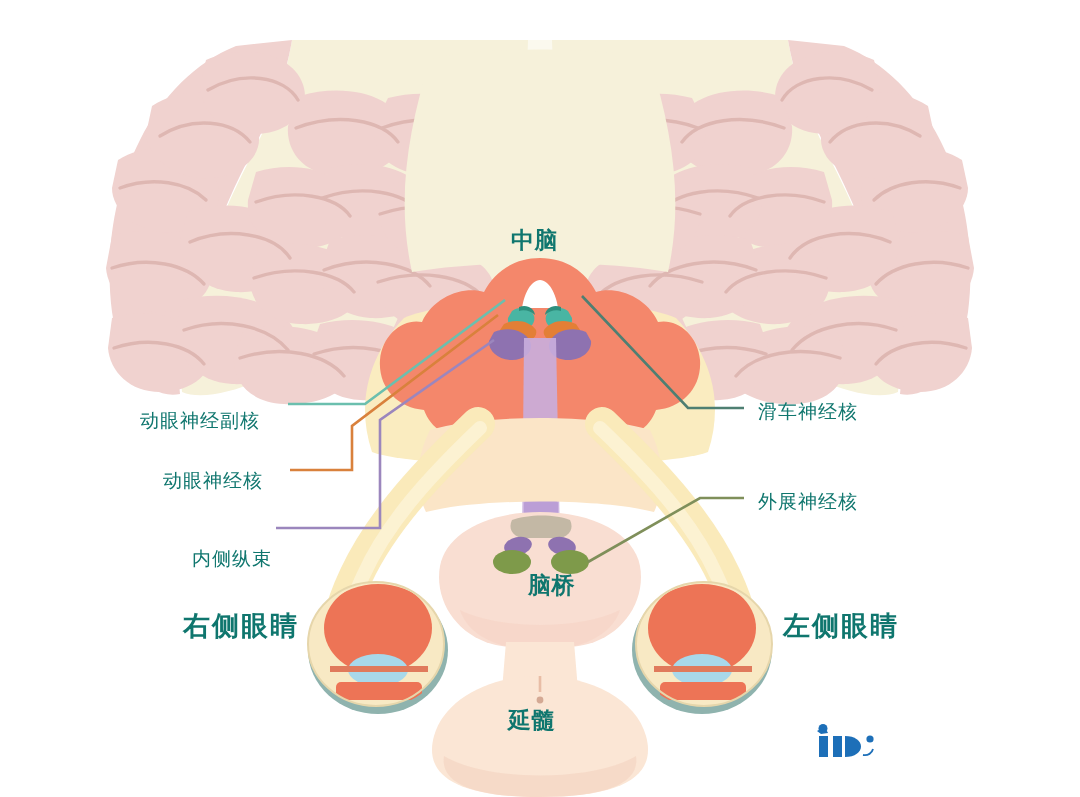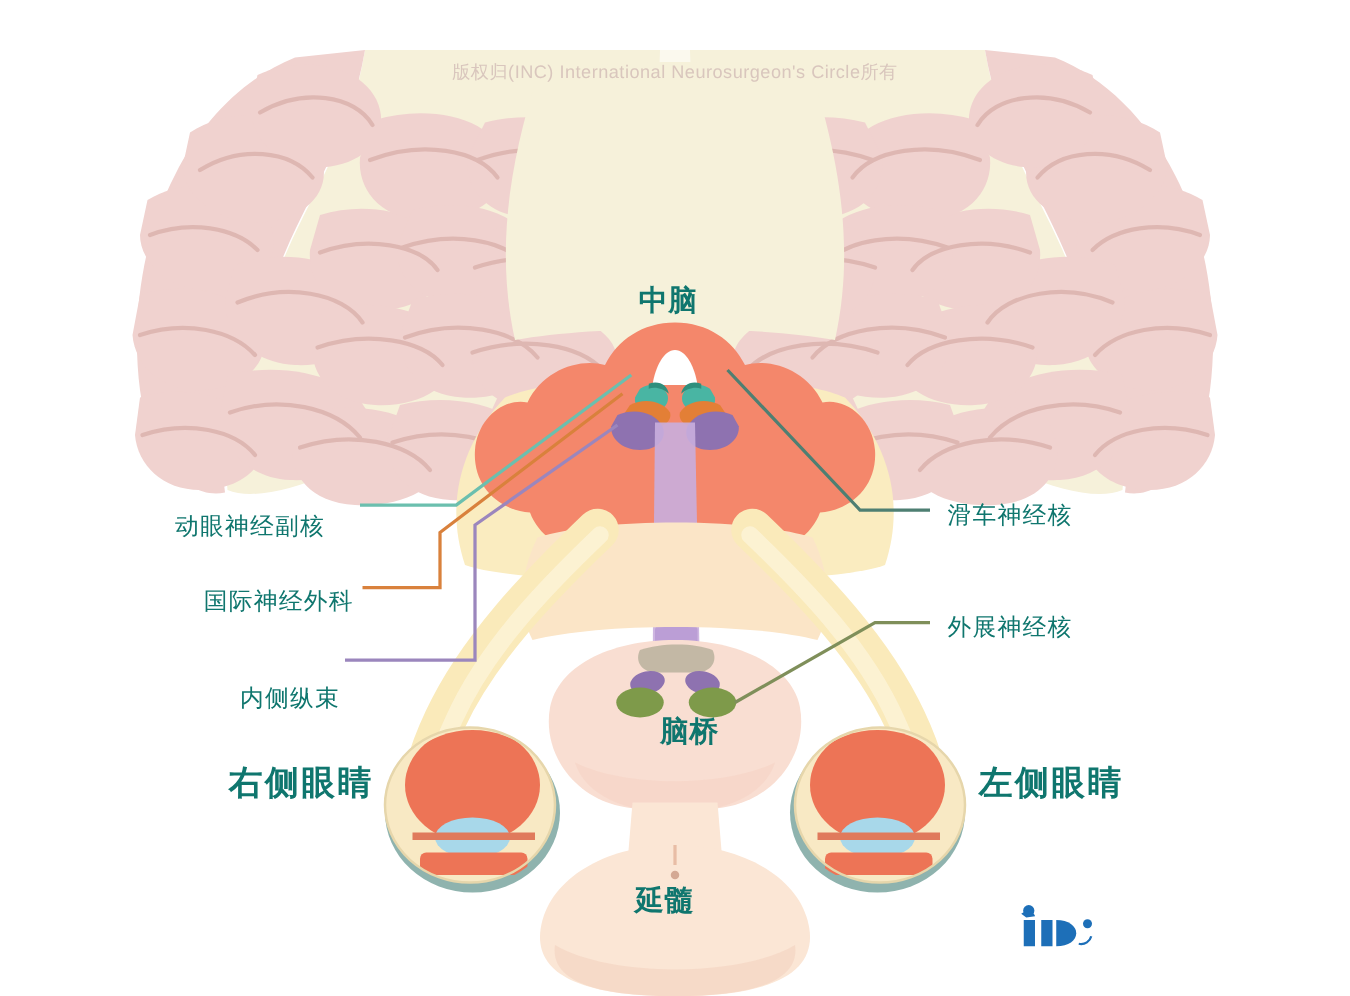--- a/index.html
+++ b/index.html
@@ -258,30 +258,29 @@
 
     <g fill="none" stroke-width="2.6">
       <path stroke="#6bbfae" d="M288 404 H365 L505 300"></path>
       <path stroke="#d9813c" d="M290 470 H352 L352 426 L498 315"></path>
       <path stroke="#9b86bd" d="M276 528 H380 L380 420 L494 340"></path>
       <path stroke="#4e7f72" d="M744 408 H688 L582 296"></path>
       <path stroke="#7f8f5a" d="M744 498 H700 L588 562"></path>
     </g>
   </svg>
 
-  <div id="watermark">版权归(INC) International Neurosurgeon's Circle所有</div>
 
   <div class="lbl mid" style="left:511px;top:225px;">中脑</div>
   <div class="lbl mid" style="left:508px;top:570px;margin-left:20px;">脑桥</div>
   <div class="lbl mid" style="left:508px;top:705px;">延髓</div>
   <div class="lbl big" style="left:183px;top:608px;">右侧眼睛</div>
   <div class="lbl big" style="left:783px;top:608px;">左侧眼睛</div>
 
   <div class="lbl small" style="left:140px;top:408px;">动眼神经副核</div>
-  <div class="lbl small" style="left:163px;top:468px;">国际神经外科</div>
+  <div class="lbl small" style="left:163px;top:468px;">动眼神经核</div>
   <div class="lbl small" style="left:192px;top:546px;">内侧纵束</div>
   <div class="lbl small" style="left:758px;top:399px;">滑车神经核</div>
   <div class="lbl small" style="left:758px;top:489px;">外展神经核</div>
 
   <div id="logo">
     <svg class="mark" width="70" height="34" viewBox="0 0 70 34">
       <circle cx="8" cy="4.5" r="4.5" fill="#1d6fb8"></circle>
       <path d="M2 7 C6 4 12 5 13 9 L6 10 Z" fill="#1d6fb8"></path>
       <rect x="4" y="12" width="9" height="21" fill="#1d6fb8"></rect>
       <path d="M18 12 h9 v21 h-9 z" fill="#1d6fb8"></path>

